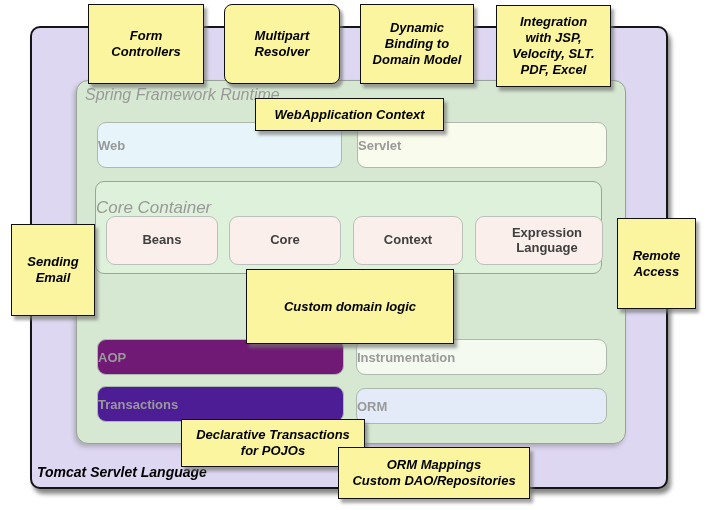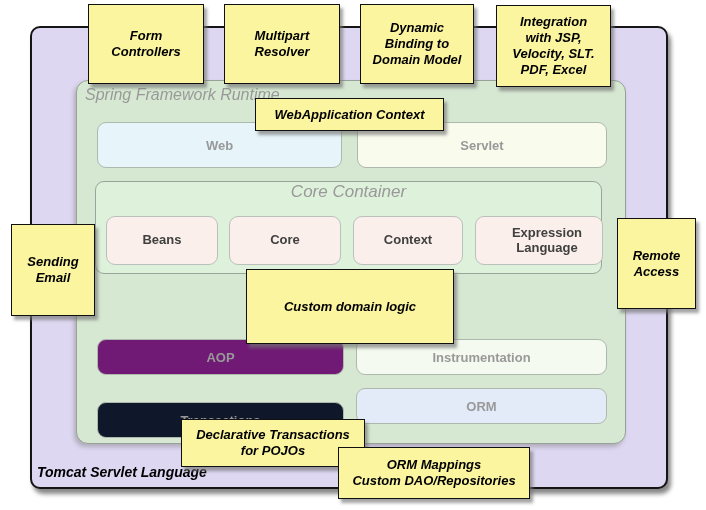--- a/index.html
+++ b/index.html
@@ -23,57 +23,57 @@
     background:#D6E8D2; border:1.5px solid #97A197; border-radius:12px;
     box-shadow:-2px 3px 4px rgba(110,110,110,0.4); z-index:1;
   }
   .runtime-label {
     position:absolute; left:85px; top:86px; font-size:16px; font-style:italic;
     color:#999; z-index:2;
   }
   
   .mod {
     position:absolute; border:1.5px solid #AFB8AF; border-radius:9px;
-    display:flex; align-items:center; justify-content:center;
+    display:flex; align-items:center; justify-content:flex-start;
     color:#999; font-weight:bold; font-size:13px; z-index:2;
   }
   .mod-web    { left:97px;  top:122px; width:243px; height:44px; background:#E7F5FA; }
   .mod-servlet{ left:357px; top:122px; width:248px; height:44px; background:#F9FBEC; }
   .mod-aop    { left:97px;  top:339px; width:245px; height:34px; background:#701a75; }
   .mod-instr  { left:356px; top:339px; width:249px; height:34px; background:#F4FAEF; }
-  .mod-trans  { left:97px;  top:402px; width:245px; height:34px; background:#0f172a; }
+  .mod-trans  { left:97px;  top:386px; width:245px; height:34px; background:#4c1d95; }
   .mod-orm    { left:356px; top:388px; width:249px; height:34px; background:#E3EAF8; }
   
   .core {
     position:absolute; left:95px; top:181px; width:505px; height:91px;
     background:#DEF1DB; border:1.5px solid #9AA49A; border-radius:9px; z-index:2;
   }
   .core-title {
-    text-align:center; margin-top:0; font-style:italic; color:#999; font-size:17px;
+    text-align:left; margin-top:16px; font-style:italic; color:#999; font-size:17px;
   }
   .core-mod {
     position:absolute; top:34px; height:47px; background:#FAEFEA;
     border:1.5px solid #BCC0BC; border-radius:9px; display:flex; align-items:center;
     justify-content:center; color:#404040; font-weight:bold; font-size:13px;
     text-align:center; white-space:pre-line; line-height:1.15;
   }
   .core-mod-beans   { left:10px;  width:110px; }
   .core-mod-core    { left:133px; width:110px; }
   .core-mod-context { left:257px; width:108px; }
   .core-mod-expr    { left:379px; width:110px;padding-left:16px; }
   
   .note {
     position:absolute; background:#FBF5A0; border:1.5px solid #101010;
     box-shadow:3px 4px 3px rgba(115,115,115,0.65);
     display:flex; align-items:center; justify-content:center; text-align:center;
     font-weight:bold; font-style:italic; font-size:13px; line-height:1.22;
     color:#000; white-space:pre-line; z-index:5;
   }
   .note-form        { left:88px;  top:4px;   width:114px; height:78px; }
-  .note-multipart   { left:224px; top:4px;   width:114px; height:78px; }
+  .note-multipart   { left:224px; top:4px;   width:114px; height:78px;border-radius:8px; }
   .note-dynamic     { left:360px; top:4px;   width:112px; height:78px; }
   .note-integration { left:496px; top:5px;   width:113px; height:80px; }
   .note-webapp      { left:255px; top:98px;  width:187px; height:31px; }
   .note-email       { left:11px;  top:224px; width:82px;  height:90px; }
   .note-remote      { left:617px; top:218px; width:77px;  height:89px; }
   .note-custom      { left:246px; top:269px; width:206px; height:73px; }
   .note-declarative { left:181px; top:419px; width:182px; height:46px; }
   .note-ormmap      { left:338px; top:447px; width:190px; height:50px; }
 </style>
 </head>

